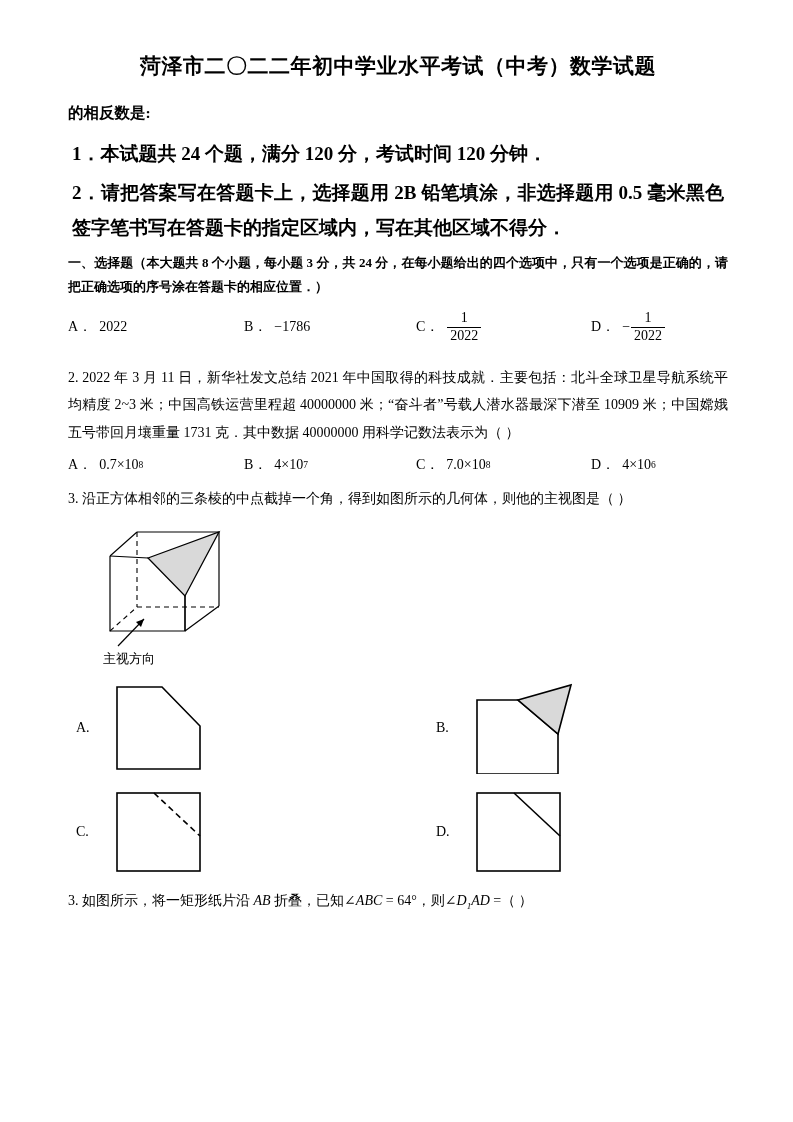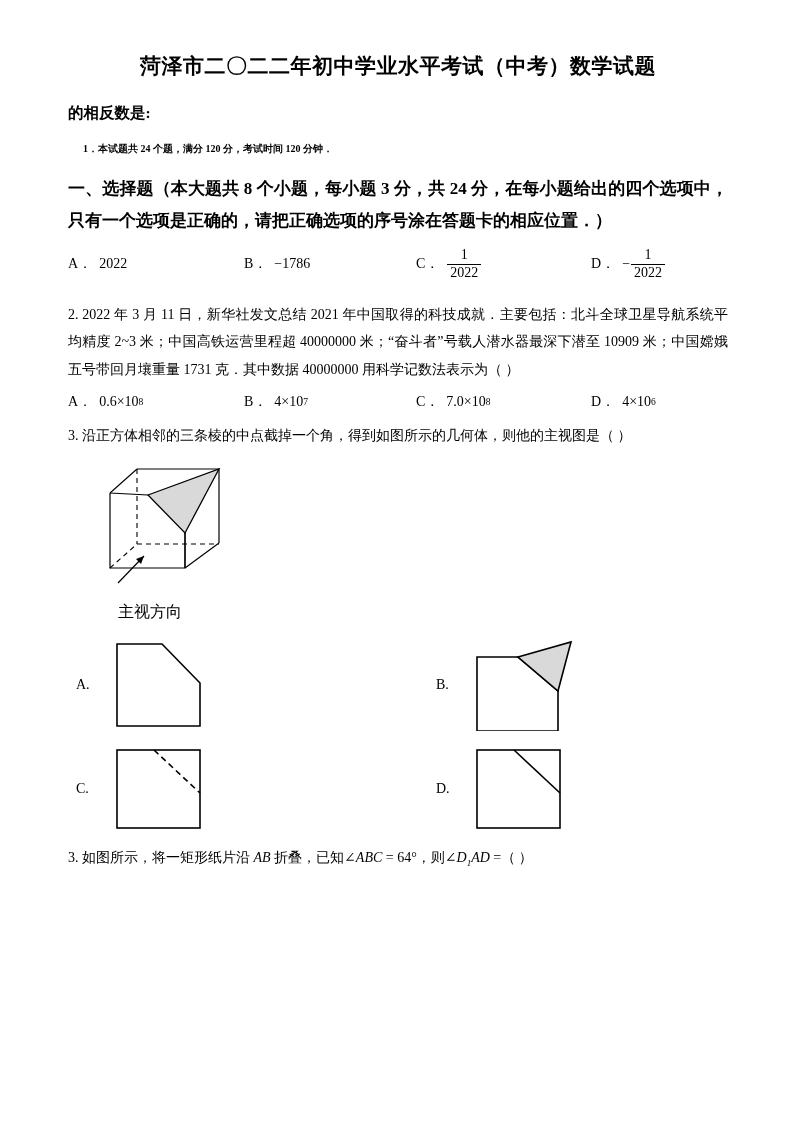--- a/index.html
+++ b/index.html
@@ -40,28 +40,28 @@
   }
 
   
   .notice-heading {
     font-size: 15.5px;
     font-weight: bold;
     margin: 0 0 11px 0;
     line-height: 1.5;
   }
   .notice-line {
-    font-size: 10px;
+    font-size: 19px;
     font-weight: bold;
     line-height: 1.85;
-    margin: 15px;
+    margin: 4px;
     text-align: justify;
   }
   .section-head {
-    font-size: 17px;
+    font-size: 13px;
     font-weight: bold;
     line-height: 1.85;
     margin: 6px 0 0 0;
     text-align: justify;
   }
 
   
   .question {
     font-size: 14px;
     line-height: 1.95;
@@ -99,22 +99,22 @@
     margin: 0 1px;
   }
   .frac .num { padding: 0 5px; }
   .frac .den { padding: 0 3px; border-top: 1.1px solid #000; }
 
   
   .figure-cube {
     margin: 12px 0 0 34px;
   }
   .fig-caption {
-    font-size: 16px;
-    margin: 16px;
+    font-size: 13px;
+    margin: 1px;
   }
 
   
   .shape-row {
     display: flex;
     align-items: center;
     margin-top: 14px;
   }
   .shape-cell {
     display: flex;
@@ -132,20 +132,21 @@
 </head>
 <body>
 
 <div class="page">
   <div class="content">
 
     <h1 class="doc-title">菏泽市二〇二二年初中学业水平考试（中考）数学试题</h1>
 
     <p class="notice-heading">的相反数是:</p>
     <p class="notice-line">1．本试题共 24 个题，满分 120 分，考试时间 120 分钟．</p>
+    <p class="notice-line">2．请把答案写在答题卡上，选择题用 2B 铅笔填涂，非选择题用 0.5 毫米黑色签字笔书写在答题卡的指定区域内，写在其他区域不得分．</p>
     <p class="section-head">一、选择题（本大题共 8 个小题，每小题 3 分，共 24 分，在每小题给出的四个选项中，只有一个选项是正确的，请把正确选项的序号涂在答题卡的相应位置．）</p>
 
     <div class="options tall">
       <div class="opt opt-a">
         <span class="opt-label">A．</span>
         <span>2022</span>
       </div>
       <div class="opt opt-b">
         <span class="opt-label">B．</span>
         <span>−1786</span>
@@ -164,21 +165,21 @@
           <span class="num">1</span>
           <span class="den">2022</span>
         </span>
       </div>
     </div>
 
     <p class="question">2. 2022 年 3 月 11 日，新华社发文总结 2021 年中国取得的科技成就．主要包括：北斗全球卫星导航系统平均精度 2~3 米；中国高铁运营里程超 40000000 米；“奋斗者”号载人潜水器最深下潜至 10909 米；中国嫦娥五号带回月壤重量 1731 克．其中数据 40000000 用科学记数法表示为（        ）</p>
     <div class="options">
       <div class="opt opt-a">
         <span class="opt-label">A．</span>
-        <span>0.6</span>
+        <span>0.7</span>
           <span>×10</span>
           <sup class="v">8</sup>
       </div>
       <div class="opt opt-b">
         <span class="opt-label">B．</span>
         <span>4</span>
           <span>×10</span>
           <sup class="v">7</sup>
       </div>
       <div class="opt opt-c">

